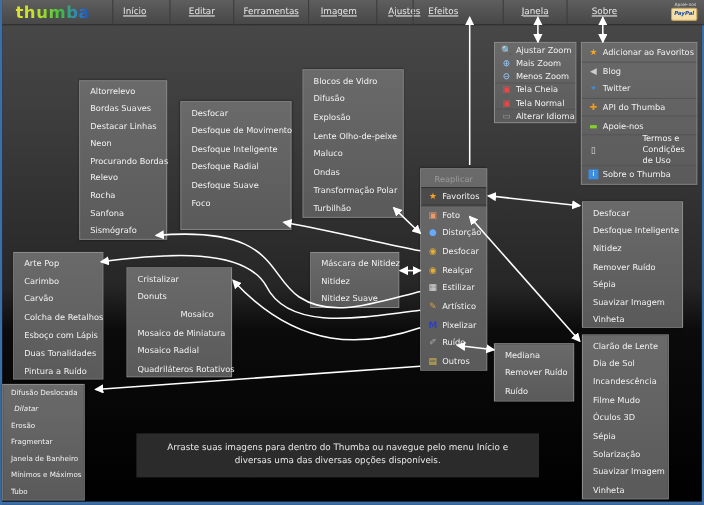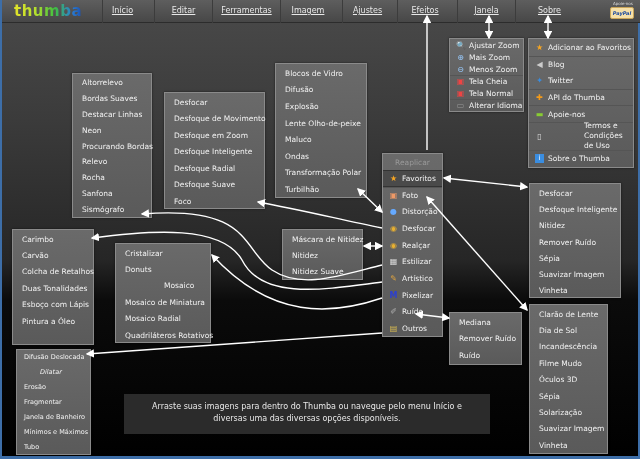--- a/index.html
+++ b/index.html
@@ -68,21 +68,21 @@
 <div class="frame">
 
   <div class="topbar">
     <div class="logo">thumba</div>
     <div id="nav">
         <div class="nav-item" style="left: 100px; width: 40px;">Início</div>
         <div class="nav-item" style="left: 152px; width: 58px;">Editar</div>
         <div class="nav-item" style="left: 210px; width: 68px;">Ferramentas</div>
         <div class="nav-item" style="left: 278px; width: 55px;">Imagem</div>
         <div class="nav-item" style="left: 340px; width: 50px;">Ajustes</div>
-        <div class="nav-item" style="left: 395px; width: 55px;">Efeitos</div>
+        <div class="nav-item" style="left: 373px; width: 55px;">Efeitos</div>
         <div class="nav-item" style="left: 455px; width: 58px;">Janela</div>
         <div class="nav-item" style="left: 513px; width: 68px;">Sobre</div>
       </div>
     <div class="donate">
       <span class="donate-label">Apoie-nos</span>
       <span class="paypal">PayPal</span>
     </div>
   </div>
 
   <div class="menu icons" id="m-janela" style="left:447px;top:38px;width:75px;height:74px;">
@@ -195,45 +195,45 @@
       <div class="item" style="height: 15.8px;">Procurando Bordas</div>
       <div class="item" style="height: 15.8px;">Relevo</div>
       <div class="item" style="height: 15.8px;">Rocha</div>
       <div class="item" style="height: 15.8px;">Sanfona</div>
       <div class="item" style="height: 15.8px;">Sismógrafo</div>
     </div>
 
   <div class="menu" id="m-desfocar" style="left: 162px; top: 92px; width: 101px; height: 117px; padding-top: 1px;">
       <div class="item" style="height: 16.5px;">Desfocar</div>
       <div class="item" style="height: 16.5px;">Desfoque de Movimento</div>
-      <div class="item" style="height: 16.5px;">Desfoque em Zoom</div>
       <div class="item" style="height: 16.5px;">Desfoque Inteligente</div>
       <div class="item" style="height: 16.5px;">Desfoque Radial</div>
       <div class="item" style="height: 16.5px;">Desfoque Suave</div>
       <div class="item" style="height: 16.5px;">Foco</div>
     </div>
 
   <div class="menu" id="m-distorcao" style="left: 273px; top: 63px; width: 92px; height: 135px; padding-top: 1px;">
       <div class="item" style="height: 16.6px;">Blocos de Vidro</div>
       <div class="item" style="height: 16.6px;">Difusão</div>
       <div class="item" style="height: 16.6px;">Explosão</div>
       <div class="item" style="height: 16.6px;">Lente Olho-de-peixe</div>
       <div class="item" style="height: 16.6px;">Maluco</div>
       <div class="item" style="height: 16.6px;">Ondas</div>
       <div class="item" style="height: 16.6px;">Transformação Polar</div>
       <div class="item" style="height: 16.6px;">Turbilhão</div>
     </div>
 
   <div class="menu" id="m-artistico" style="left: 10px; top: 229px; width: 82px; height: 116px; padding-top: 1px;">
+      <div class="item" style="height: 16.4px;">Arte Pop</div>
       <div class="item" style="height: 16.4px;">Carimbo</div>
       <div class="item" style="height: 16.4px;">Carvão</div>
       <div class="item" style="height: 16.4px;">Colcha de Retalhos</div>
+      <div class="item" style="height: 16.4px;">Esboço com Lápis</div>
       <div class="item" style="height: 16.4px;">Duas Tonalidades</div>
-      <div class="item" style="height: 16.4px;">Esboço com Lápis</div>
-      <div class="item" style="height: 16.4px;">Pintura a Óleo</div>
+      <div class="item" style="height: 16.4px;">Pintura a Ruído</div>
     </div>
 
   <div class="menu" id="m-pixelizar" style="left: 113px; top: 243px; width: 96px; height: 100px; padding-top: 1px;">
       <div class="item" style="height: 16.4px;">Cristalizar</div>
       <div class="item" style="height: 16.4px;">Donuts</div>
       <div class="item" style="height: 16.4px; padding-left: 48px;">Mosaico</div>
       <div class="item" style="height: 16.4px;">Mosaico de Miniatura</div>
       <div class="item" style="height: 16.4px;">Mosaico Radial</div>
       <div class="item" style="height: 16.4px;">Quadriláteros Rotativos</div>
     </div>
@@ -243,23 +243,23 @@
       <div class="item" style="height: 16.4px;">Nitidez</div>
       <div class="item" style="height: 16.4px;">Nitidez Suave</div>
     </div>
 
   <div class="menu" id="m-ruido" style="left: 447px; top: 312px; width: 73px; height: 53px; padding-top: 1px;">
       <div class="item" style="height: 16.6px;">Mediana</div>
       <div class="item" style="height: 16.6px;">Remover Ruído</div>
       <div class="item" style="height: 16.6px;">Ruído</div>
     </div>
 
-  <div class="menu" id="m-outros" style="left: 14px; top: 349px; width: 75px; height: 106px; padding-top: 0px;">
+  <div class="menu" id="m-outros" style="left: 0; top: 349px; width: 75px; height: 106px; padding-top: 0px;">
       <div class="item" style="height: 14.9px; font-size: 6.5px; padding-left: 7px;">Difusão Deslocada</div>
-      <div class="item" style="height: 14.9px; font-size: 6.5px; padding-left: 23px; font-style: italic;">Dilatar</div>
+      <div class="item" style="height: 14.9px; font-size: 6.5px; padding-left: 10px; font-style: italic;">Dilatar</div>
       <div class="item" style="height: 14.9px; font-size: 6.5px; padding-left: 7px;">Erosão</div>
       <div class="item" style="height: 14.9px; font-size: 6.5px; padding-left: 7px;">Fragmentar</div>
       <div class="item" style="height: 14.9px; font-size: 6.5px; padding-left: 7px;">Janela de Banheiro</div>
       <div class="item" style="height: 14.9px; font-size: 6.5px; padding-left: 7px;">Mínimos e Máximos</div>
       <div class="item" style="height: 14.9px; font-size: 6.5px; padding-left: 7px;">Tubo</div>
     </div>
 
   <div class="menu" id="m-favoritos" style="left: 527px; top: 183px; width: 92px; height: 115px; padding-top: 1px;">
       <div class="item" style="height: 16.3px;">Desfocar</div>
       <div class="item" style="height: 16.3px;">Desfoque Inteligente</div>

